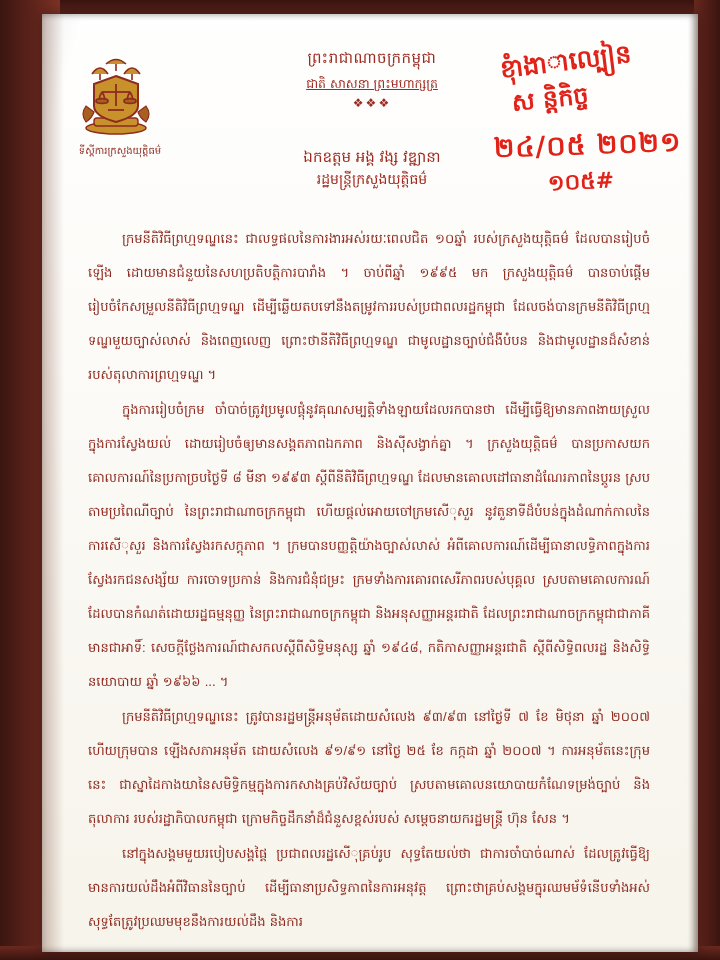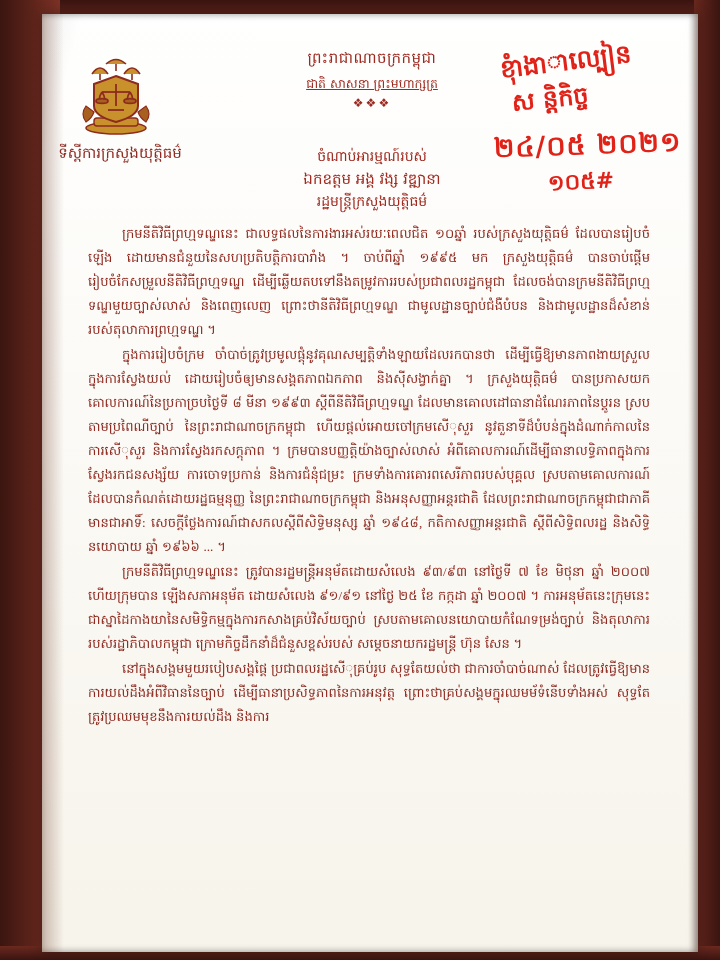--- a/index.html
+++ b/index.html
@@ -63,21 +63,21 @@
   }
   .emblem {
     position: absolute; left: 30px; top: 40px;
     width: 88px; height: 88px;
   }
   .emblem svg { display:block; }
   .ministry-label {
     position: absolute; left: 8px; top: 130px;
     width: 140px;
     text-align: center;
-    font-size: 15px;
+    font-size: 10px;
     color: #8f2b22;
     font-family: "DejaVu Sans", sans-serif;
     line-height: 1.3;
   }
   .kingdom-title {
     position: absolute; left: 150px; top: 34px; width: 360px;
     text-align: center;
     color: #9c2a20;
     font-size: 15px;
     letter-spacing: 0.5px;
@@ -127,25 +127,25 @@
   
   .body-text {
     position: absolute;
     left: 46px; top: 208px;
     width: 570px;
   }
   p.para {
     margin: 0 8px 1px 0;
     color: #8e2a20;
     font-size: 13.1px;
-    line-height: 24px;
+    line-height: 34px;
     text-align: justify;
     text-justify: inter-word;
     text-indent: 34px;
-    font-family: Liberation Serif, serif;
+    font-family: Liberation Sans, sans-serif;
     word-spacing: 0.5px;
   }
 </style>
 </head>
 <body>
 
 <div id="page">
   <div class="bg-top"></div>
   <div class="bg-left"></div>
   <div class="bg-right"></div>
@@ -186,21 +186,20 @@
         </svg>
       </div>
 
       <div class="ministry-label">ទីស្ដីការក្រសួងយុត្តិធម៌</div>
 
       <div class="kingdom-title">ព្រះរាជាណាចក្រកម្ពុជា</div>
       <div class="kingdom-motto">ជាតិ សាសនា ព្រះមហាក្សត្រ</div>
       <div class="motto-divider">❖❖❖</div>
 
       <div class="doc-type">
-        <div class="l1">ចំណាប់អារម្មណ៍របស់</div>
         <div class="l2">ឯកឧត្តម អង្គ វង្ស វឌ្ឍានា</div>
         <div class="l3">រដ្ឋមន្ត្រីក្រសួងយុត្តិធម៌</div>
       </div>
 
       <div class="annotation">
         <div class="ann-line ann-1">ខុំាងាាល្បៀន</div>
         <div class="ann-line ann-2">ស ន្តិកិច្ច</div>
         <div class="ann-line ann-3">២៤/០៥ ២០២១</div>
         <div class="ann-line ann-4">១០៥#</div>
       </div>

